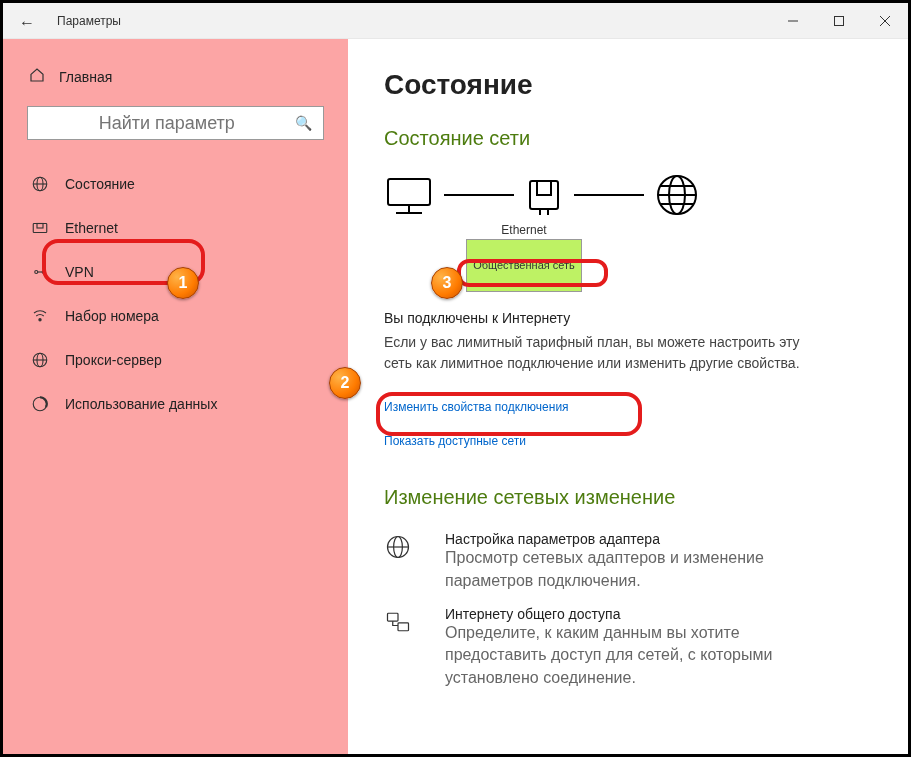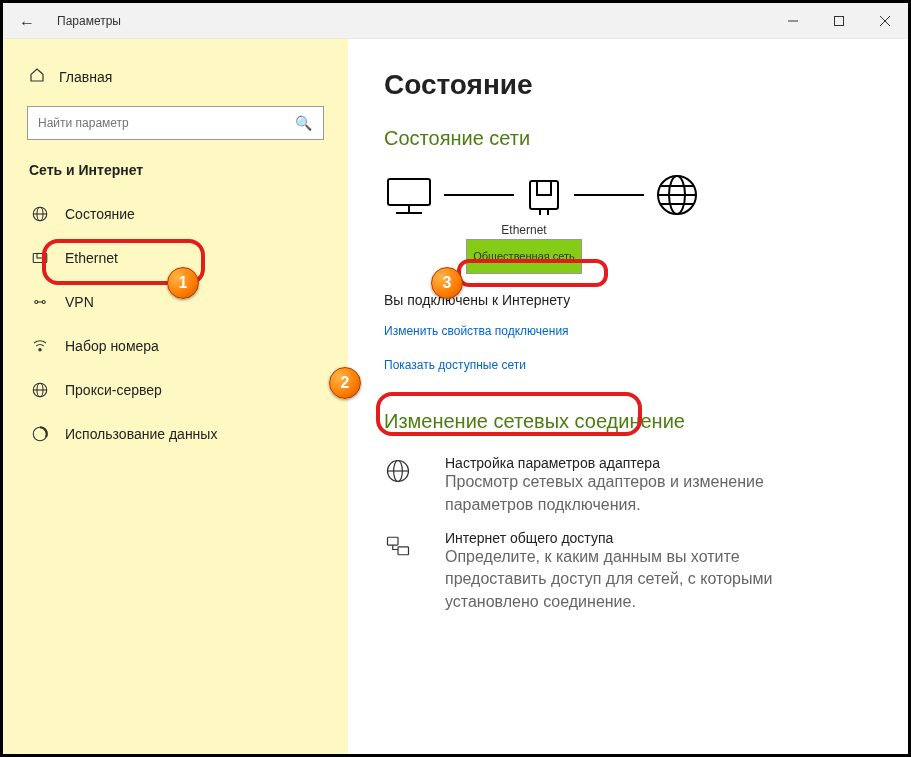--- a/index.html
+++ b/index.html
@@ -9,38 +9,38 @@
 }
 .titlebar {
   height: 36px; display: flex; align-items: center; padding-left: 16px; background: #f2f2f2; border-bottom: 1px solid #e8e8e8;
 }
 .back-arrow { width: 24px; font-size: 16px; color: #333; cursor: pointer; }
 .title-text { font-size: 12px; color: #333; margin-left: 14px; text-align: center; }
 .win-controls { margin-left: auto; display: flex; }
 .win-btn { width: 46px; height: 36px; display: flex; align-items: center; justify-content: center; font-size: 12px; color: #333; cursor: pointer; }
 .win-btn svg { width: 10px; height: 10px; }
 .body-area { display: flex; height: calc(100% - 36px); }
-.sidebar { width: 345px; background: #fef9c3; padding: 22px 14px; }
+.sidebar { width: 345px; background: #fca5a5; padding: 22px 14px; }
 .home-row { display: flex; align-items: center; gap: 14px; padding: 6px 12px; font-size: 14px; color: #222; cursor: pointer; margin-bottom: 14px; }
 .search-box { display: flex; align-items: center; border: 1px solid #999; background: #fff; height: 34px; padding: 0 10px; margin: 8px 10px 22px 10px; }
-.search-input { border: none; flex: 1; font-size: 12px; color: #666; background: transparent; outline: none; }
+.search-input { border: none; flex: 1; font-size: 18px; color: #666; background: transparent; outline: none; text-align: center; }
 .search-icon { color: #666; font-size: 14px; }
 .sidebar-heading { font-size: 14px; font-weight: 600; color: #222; padding: 0 12px 14px 12px; }
 .nav-item { display: flex; align-items: center; gap: 16px; height: 44px; padding: 0 14px; font-size: 14px; color: #222; cursor: pointer; position: relative; }
 .nav-item .icon { width: 18px; display: flex; align-items: center; justify-content: center; }
 .nav-item .icon svg { width: 18px; height: 18px; stroke: #333; fill: none; stroke-width: 1.5; }
 .content { flex: 1; padding: 30px 36px; overflow: auto; }
 .content h1 { font-size: 28px; font-weight: 600; color: #222; margin-bottom: 26px; }
 .content h2 { font-size: 20px; font-weight: 400; color: #4d7c0f; margin-bottom: 22px; }
 .diagram { display: flex; align-items: center; gap: 0; margin: 10px 0 4px 0; }
 .diagram .node { display: flex; align-items: center; justify-content: center; }
 .diagram svg { stroke: #000; fill: none; stroke-width: 2; }
 .diagram .line { width: 70px; height: 2px; background: #000; margin: 0 10px; }
 .diagram-caption { text-align: center; width: 280px; font-size: 12px; color: #333; margin-top: 4px; line-height: 1.4; }
-.hl-label { display: inline-block; background: #84cc16; border: 1px solid #999; padding: 9px 6px; font-size: 11px; color: #333; }
+.hl-label { display: inline-block; background: #bef264; border: 1px solid #999; padding: 18px 6px; font-size: 11px; color: #333; }
 .body-text { font-size: 14px; color: #222; margin: 18px 0 6px 0; }
 .body-sub { font-size: 14px; color: #444; line-height: 1.5; max-width: 440px; margin-bottom: 16px; }
 .link-row { font-size: 12px; color: #0066cc; cursor: pointer; padding: 10px 0; }
 .option-row { display: flex; gap: 29px; margin: 14px 0; }
 .option-row .icon { width: 32px; padding-top: 2px; }
 .option-row .icon svg { width: 28px; height: 28px; stroke: #333; fill: none; stroke-width: 1.4; }
 .option-title { font-size: 14px; color: #222; }
 .option-sub { font-size: 16px; color: #666; max-width: 380px; line-height: 1.4; }
 .h-annot-1 { position: absolute; left: 39px; top: 236px; width: 163px; height: 46px; border: 4px solid #e41c1c; border-radius: 16px; pointer-events: none; }
 .h-annot-2 { position: absolute; left: 373px; top: 389px; width: 266px; height: 44px; border: 4px solid #e41c1c; border-radius: 16px; pointer-events: none; }
@@ -82,21 +82,20 @@
       <div class="home-row">
         <span class="icon"><svg width="16" height="16" viewBox="0 0 24 24" fill="none" stroke="#333" stroke-width="1.8">
               <path d="M3 11 L12 3 L21 11 V21 H3 Z"></path>
             </svg></span>
         <span>Главная</span>
       </div>
       <div class="search-box">
         <input class="search-input" placeholder="Найти параметр" style="">
         <span class="search-icon">🔍</span>
       </div>
-      <div class="sidebar-heading">Сеть и Интернет</div>
 
       <div class="nav-item">
         <span class="icon">
             <svg viewBox="0 0 24 24">
               <circle cx="12" cy="12" r="9"></circle>
               <ellipse cx="12" cy="12" rx="4" ry="9"></ellipse>
               <line x1="3" y1="12" x2="21" y2="12"></line>
             </svg>
           </span>
         <span>Состояние</span>
@@ -182,25 +181,26 @@
               <line x1="7" y1="32" x2="39" y2="32"></line>
             </svg>
         </div>
       </div>
       <div class="diagram-caption">
         <div>Ethernet</div>
         <span class="hl-label">Общественная сеть</span>
       </div>
 
       <div class="body-text">Вы подключены к Интернету</div>
+      <div class="body-sub">Если у вас лимитный тарифный план, вы можете настроить эту сеть как лимитное подключение или изменить другие свойства.</div>
 
       <div class="link-row">Изменить свойства подключения</div>
       <div class="link-row">Показать доступные сети</div>
 
-      <h2 style="margin-top:28px;">Изменение сетевых соединение</h2>
+      <h2 style="margin-top:28px;">Изменение сетевых изменение</h2>
 
       <div class="option-row">
         <div class="icon">
           <svg viewBox="0 0 32 32">
               <circle cx="16" cy="16" r="12"></circle>
               <ellipse cx="16" cy="16" rx="5" ry="12"></ellipse>
               <line x1="4" y1="16" x2="28" y2="16"></line>
             </svg>
         </div>
         <div>
@@ -211,21 +211,21 @@
 
       <div class="option-row">
         <div class="icon">
           <svg viewBox="0 0 32 32">
               <rect x="4" y="6" width="12" height="9" rx="1"></rect>
               <rect x="16" y="17" width="12" height="9" rx="1"></rect>
               <path d="M10 15 V20 H16"></path>
             </svg>
         </div>
         <div>
-          <div class="option-title">Интернет общего доступа</div>
+          <div class="option-title">Интернету общего доступа</div>
           <div class="option-sub">Определите, к каким данным вы хотите предоставить доступ для сетей, с которыми установлено соединение.</div>
         </div>
       </div>
     </div>
   </div>
 
   <div class="h-annot-1"></div>
   <div class="h-annot-2"></div>
   <div class="h-annot-3"></div>
   <div class="badge badge-1">1</div>

